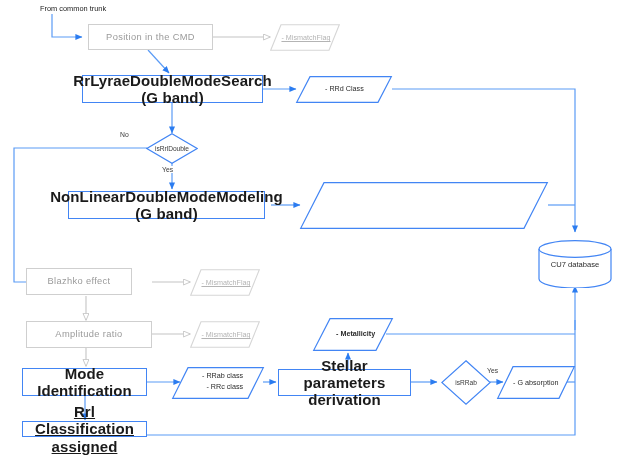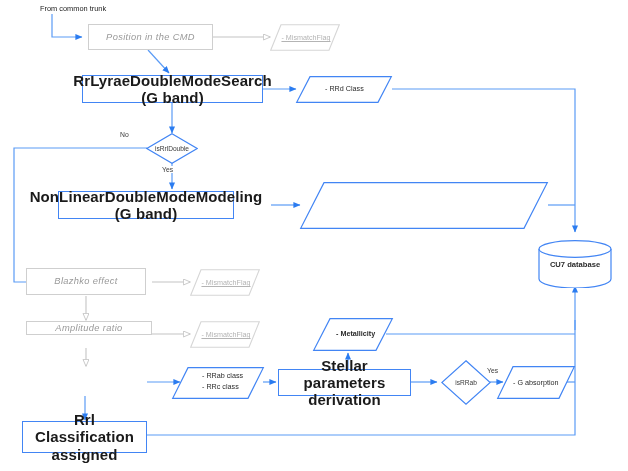--- a/index.html
+++ b/index.html
@@ -45,41 +45,40 @@
     letter-spacing: .1px;
     line-height: 1.15;
     padding: 0 4px;
   }
   .proc.muted {
     border: 1.2px solid #cfcfcf;
     color: #9a9a9a;
     font-weight: normal;
     font-size: 9.3px;
     letter-spacing: .35px;
-    font-style: italic;
   }
   
   .data-shape {
     position: absolute;
     z-index: 2;
   }
   .data-shape svg {
     position: absolute;
     left: 0;
     top: 0;
     overflow: visible;
   }
   .data-label {
     position: absolute;
     z-index: 3;
     font-size: 7.2px;
     color: #2b2b2b;
     line-height: 1.5;
     white-space: pre;
-    text-align: left;
+    text-align: right;
   }
   .data-label.muted {
     color: #b4b4b4;
     text-decoration: underline;
   }
   .data-label.ctr {
     text-align: center;
   }
   
   .decision {
@@ -115,21 +114,20 @@
     left: 0;
     top: 0;
     width: 100%;
     height: 100%;
     display: flex;
     align-items: center;
     justify-content: center;
     font-size: 7.6px;
     color: #2b2b2b;
     z-index: 3;
-    font-weight: bold;
   }
   
   .anno {
     position: absolute;
     font-size: 7.4px;
     color: #1a1a1a;
     white-space: nowrap;
     z-index: 3;
   }
   .edge-label {
@@ -218,34 +216,37 @@
   <div class="edge-label" style="left:486px; top:367px;">Yes</div>
 
   <div class="node proc muted" style="left:88px; top:24px; width:125px; height:26px;">
     <span>Position in the CMD</span>
   </div>
 
   <div class="node proc" style="left:82px; top:75px; width:181px; height:28px;">
     <span>RrLyraeDoubleModeSearch (G band)</span>
   </div>
 
-  <div class="node proc" style="left:58px; top:191px; width:176px; height:28px;">
+  <div class="node proc" style="left:68px; top:191px; width:197px; height:28px;">
     <span>NonLinearDoubleModeModeling (G band)</span>
   </div>
 
-  <div class="node proc muted" style="left:26px; top:268px; width:120px; height:27px;">
+  <div class="node proc muted" style="left:26px; top:268px; width:106px; height:27px;">
     <span>Blazhko effect</span>
   </div>
 
-  <div class="node proc muted" style="left:26px; top:321px; width:126px; height:14px;">
+  <div class="node proc muted" style="left:26px; top:321px; width:126px; height:27px;">
     <span>Amplitude ratio</span>
   </div>
 
-
-  <div class="node proc" style="left:22px; top:421px; width:125px; height:32px;">
+  <div class="node proc" style="left:22px; top:368px; width:125px; height:28px;">
+    <span>Mode Identification</span>
+  </div>
+
+  <div class="node proc" style="left:22px; top:421px; width:125px; height:16px;text-decoration:underline;">
     <span>Rrl Classification assigned</span>
   </div>
 
   <div class="node proc" style="left:278px; top:369px; width:133px; height:27px;">
     <span>Stellar parameters derivation</span>
   </div>
 
   <div class="decision" style="left:146px; top:133px; width:52px; height:31px;">
     <svg width="52" height="31" viewBox="0 0 52 31">
       <path d="M26,0.8 L51.2,15.5 L26,30.2 L0.8,15.5 z" fill="#ffffff" stroke="#4285f4" stroke-width="1.2"></path>

